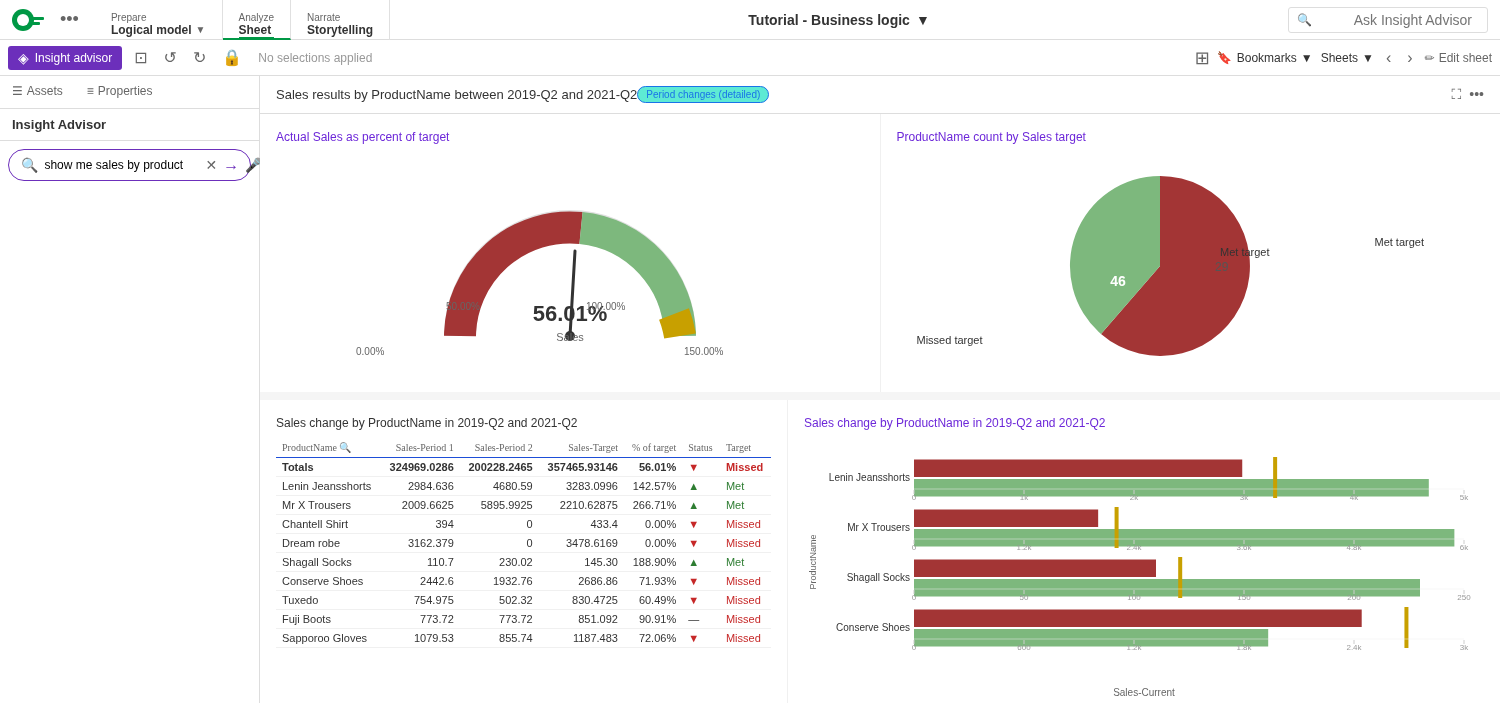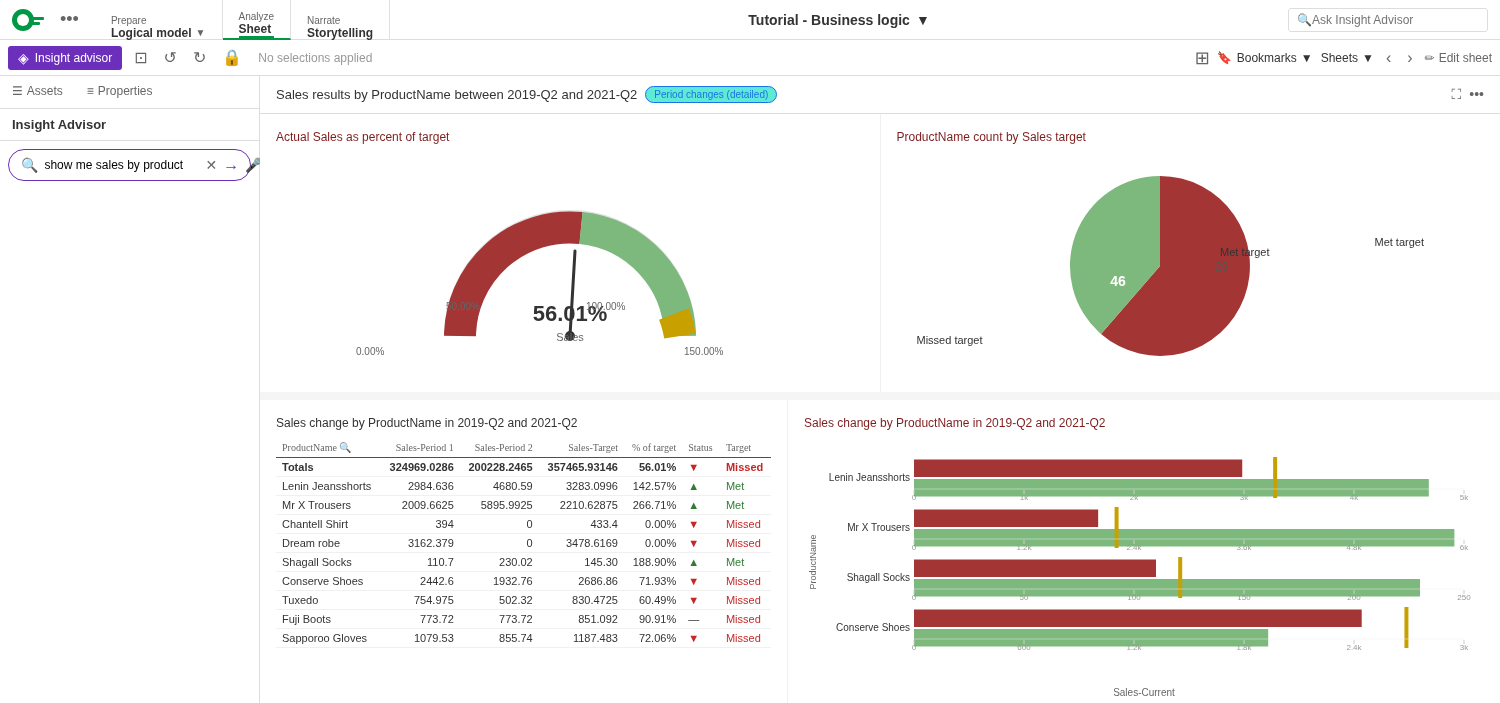--- a/index.html
+++ b/index.html
@@ -2,21 +2,21 @@
 <html><head>
   <meta charset="utf-8">
   <style>
     * { box-sizing: border-box; margin: 0; padding: 0; }
     body { font-family: 'Segoe UI', Arial, sans-serif; font-size: 12px; background: #f5f5f5; color: #333; width: 1500px; height: 703px; overflow: hidden; }
 
     
     .top-nav { display: flex; align-items: center; height: 40px; background: #fff; border-bottom: 1px solid #ddd; padding: 0 12px; gap: 0; }
     .qlik-logo { display: flex; align-items: center; gap: 4px; margin-right: 16px; }
     .nav-dots { color: #666; font-size: 18px; margin-right: 16px; cursor: pointer; }
-    .nav-section { display: flex; flex-direction: column; padding: 0 16px; border-right: 1px solid #e0e0e0; height: 40px; justify-content: flex-end; }
+    .nav-section { display: flex; flex-direction: column; padding: 12px 16px; border-right: 1px solid #e0e0e0; height: 40px; justify-content: flex-start; }
     .nav-section-label { font-size: 10px; color: #666; }
     .nav-section-value { font-size: 12px; font-weight: 700; color: #333; display: flex; align-items: center; gap: 4px; }
     .nav-section-value.active { border-bottom: 2px solid #009845; }
     .nav-section-value .chevron { font-size: 10px; color: #666; }
     .nav-center { flex: 1; display: flex; justify-content: center; align-items: center; }
     .app-title { font-size: 14px; font-weight: 600; color: #333; display: flex; align-items: center; gap: 6px; cursor: pointer; }
     .nav-right { display: flex; align-items: center; gap: 8px; }
     .search-box-top { display: flex; align-items: center; border: 1px solid #ddd; border-radius: 3px; padding: 4px 8px; width: 200px; background: #fff; }
     .search-box-top input { border: none; outline: none; font-size: 12px; width: 100%; background: transparent; }
 
@@ -39,31 +39,31 @@
     
     .search-bar { display: flex; align-items: center; border: 1px solid #6c2fbb; border-radius: 20px; padding: 6px 12px; margin: 8px; gap: 6px; background: #fff; }
     .search-bar input { border: none; outline: none; flex: 1; font-size: 12px; }
     .search-icon { color: #999; font-size: 14px; }
     .search-clear { color: #666; cursor: pointer; font-size: 14px; }
     .search-arrow { color: #6c2fbb; cursor: pointer; font-size: 16px; font-weight: bold; }
     .search-mic { color: #666; cursor: pointer; font-size: 14px; }
 
     
     .content-area { flex: 1; overflow-y: auto; padding: 0; background: #f5f5f5; }
-    .result-header { background: #fff; padding: 10px 16px; border-bottom: 1px solid #ddd; display: flex; align-items: center; gap: 8px; }
+    .result-header { background: #fff; padding: 10px 16px; border-bottom: 1px solid #ddd; display: flex; align-items: center; }
     .result-header-title { font-size: 13px; color: #333; }
     .period-badge { background: #5eead4; color: #1a73e8; border: 1px solid #1a73e8; border-radius: 10px; padding: 2px 8px; font-size: 10px; text-align: right; }
     .result-header-icons { margin-left: auto; display: flex; gap: 8px; }
     .header-icon { color: #666; cursor: pointer; font-size: 14px; }
 
     
     .charts-row { display: flex; gap: 0; background: #fff; margin-bottom: 8px; }
     .chart-panel { flex: 1; padding: 16px; border-right: 1px solid #f0f0f0; }
     .chart-panel:last-child { border-right: none; }
-    .chart-title { font-size: 12px; color: #7f1d1d; margin-bottom: 12px; font-weight: 400; }
+    .chart-title { font-size: 12px; color: #6d28d9; margin-bottom: 12px; font-weight: 400; }
 
     
     .gauge-container { display: flex; justify-content: center; align-items: center; height: 220px; position: relative; }
 
     
     .pie-container { display: flex; justify-content: center; align-items: center; height: 220px; position: relative; }
 
     
     .bottom-row { display: flex; gap: 0; background: #fff; }
     .table-panel { flex: 1; padding: 0 16px 16px; border-right: 1px solid #f0f0f0; }
@@ -111,21 +111,21 @@
   </div>
   <div class="nav-center">
     <div class="app-title">
       <span>Tutorial - Business logic</span>
       <span>▼</span>
     </div>
   </div>
   <div class="nav-right">
     <div class="search-box-top">
       <span style="color:#999;font-size:12px;">🔍</span>
-      <input type="text" style="border: none; outline: none; font-size: 12px; width: 160px; color: rgb(153, 153, 153); background: transparent;" placeholder="Ask Insight Advisor">
+      <input type="text" style="border: none; outline: none; font-size: 14px; width: 160px; color: rgb(153, 153, 153); background: transparent; text-align: right;" placeholder="Ask Insight Advisor">
     </div>
   </div>
 </div>
 
 <div class="toolbar">
   <div class="insight-btn">
     <span style="font-size:14px;">◈</span>
     <span>Insight advisor</span>
   </div>
   <span class="toolbar-icon">⊡</span>

